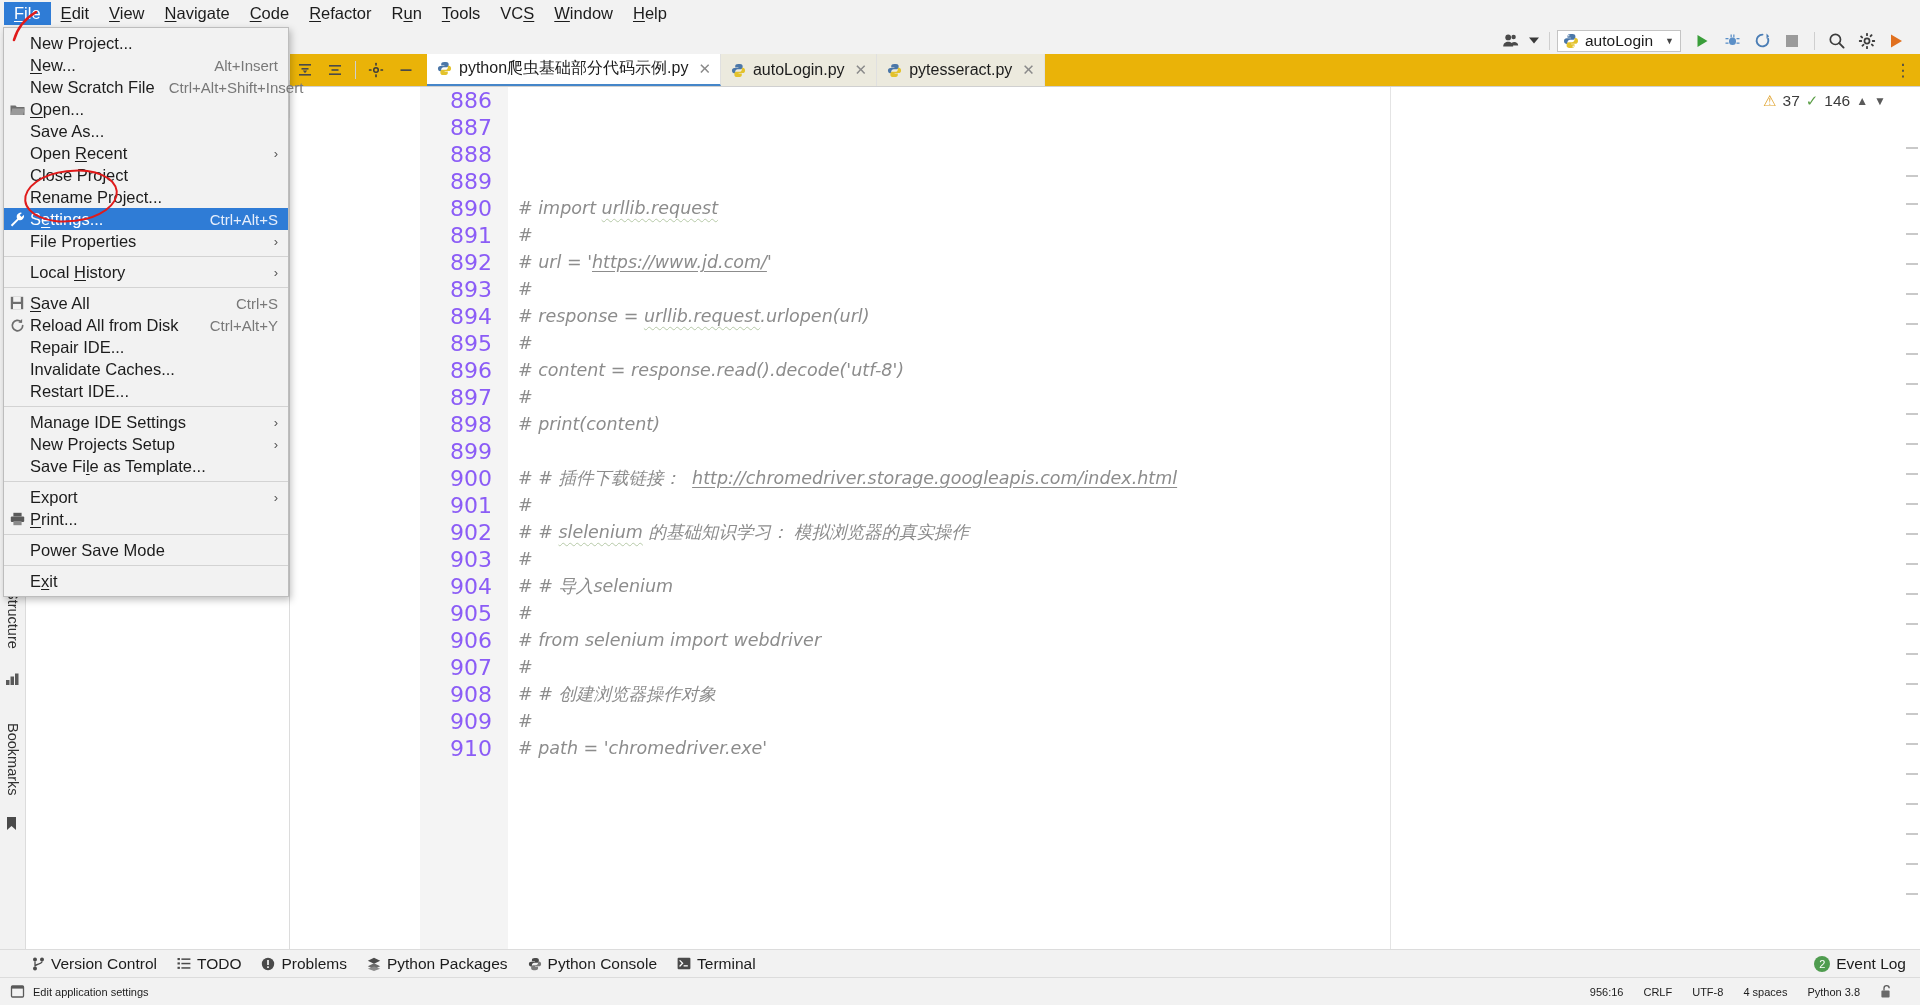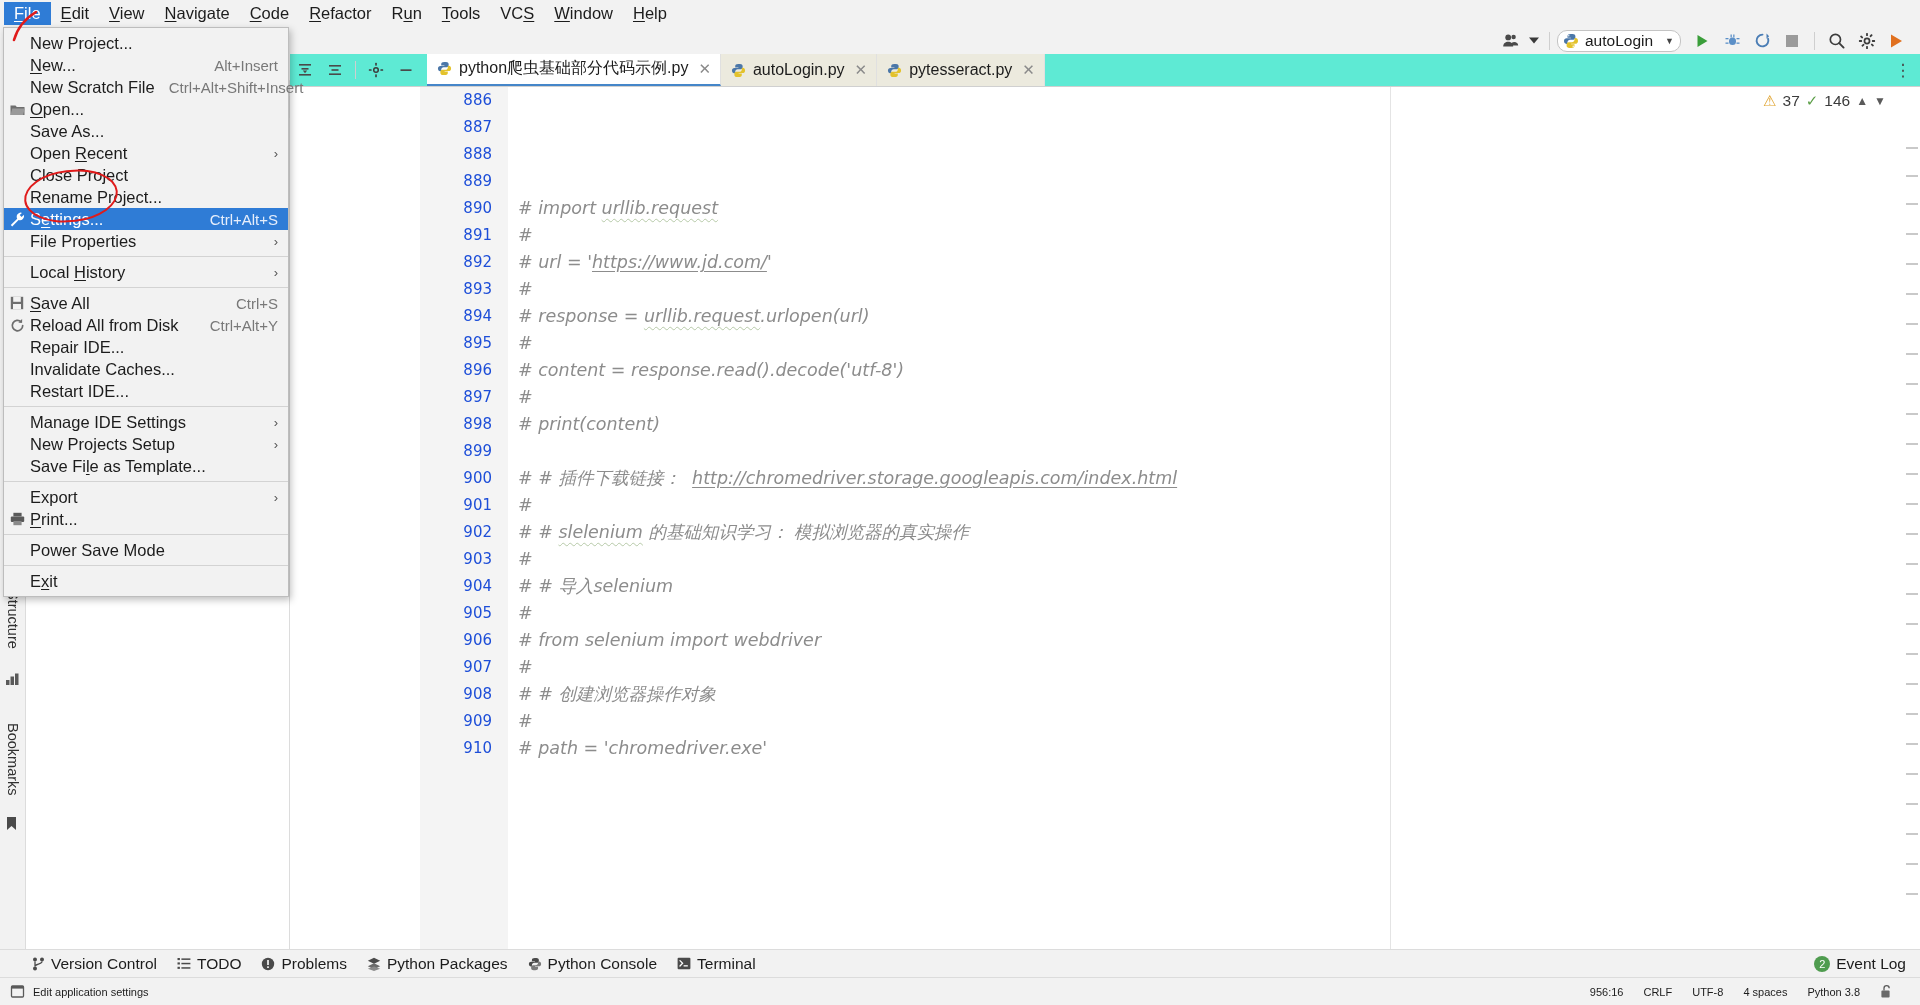--- a/index.html
+++ b/index.html
@@ -119,21 +119,21 @@
     cursor: default;
   }
   .tb-sep {
     width: 1px; height: 18px; background: #cfcfcf; margin: 0 7px;
   }
   #runconfig {
     display: flex; align-items: center;
     height: 22px;
     background: #ffffff;
     border: 1px solid #c4c4c4;
-    border-radius: 10px;
+    border-radius: 0;
     padding: 0 6px 0 5px;
     margin-right: 6px;
     font-size: 15.5px;
     color: #1c1c1c;
     gap: 6px;
     min-width: 122px;
   }
   #runconfig .cfg-name { line-height: 1; }
   #runconfig .caret { font-size: 9px; color: #444; margin-left: 6px; }
 
@@ -176,21 +176,21 @@
     background: #d6d6d6;
     display: flex; align-items: center;
     padding-left: 6px;
     font-size: 15.5px; color: #6a6a6a;
   }
 
   
   #tabbar {
     position: absolute; left: 290px; top: 54px;
     width: 1630px; height: 33px;
-    background: #5eead4;
+    background: #eab308;
     display: flex; align-items: flex-end;
     border-bottom: 1px solid #d0d0d0;
   }
   .gut-btn {
     width: 30px; height: 32px;
     display: flex; align-items: center; justify-content: center;
     color: #4a4a4a;
   }
   .tab {
     display: flex; align-items: center;
@@ -243,23 +243,23 @@
     font-style: italic;
     color: #8c8c8c;
     white-space: pre;
   }
   .lnum {
     position: absolute;
     left: 130px; width: 72px;
     text-align: right;
     height: 27px; line-height: 27px;
     font-family: "DejaVu Sans", sans-serif;
-    font-size: 15px;
+    font-size: 22px;
     font-style: normal;
-    color: #1d4ed8;
+    color: #8b5cf6;
   }
   .ltext {
     position: absolute; left: 228px;
     height: 27px; line-height: 27px;
     white-space: pre;
   }
   .lnk {
     text-decoration: underline;
     text-underline-offset: 3px;
     color: #8c8c8c;

